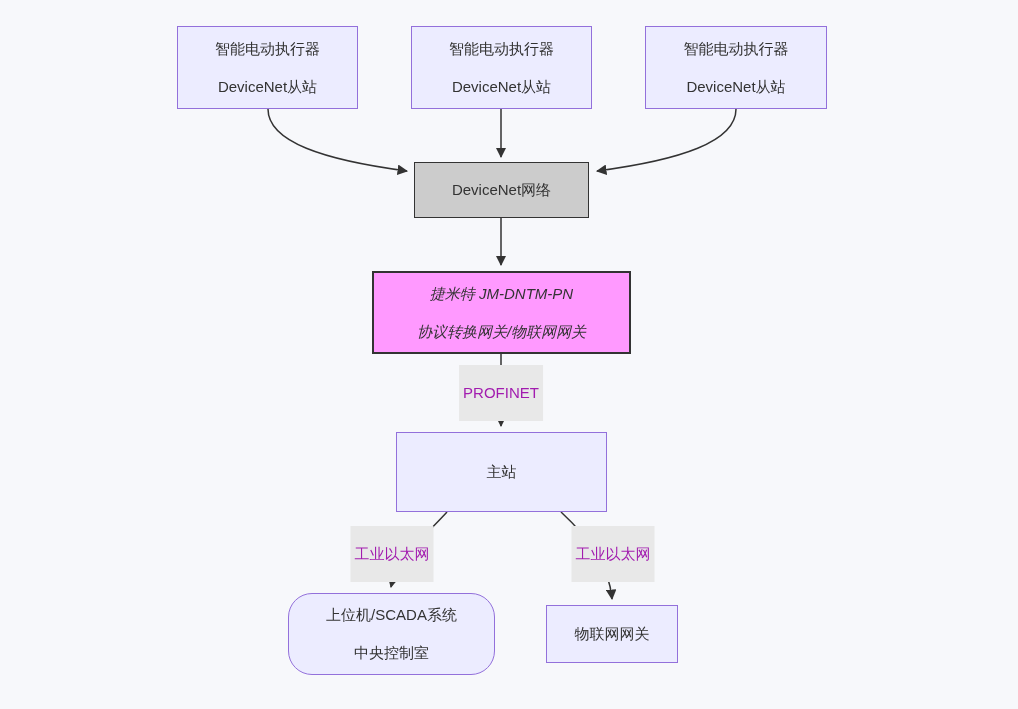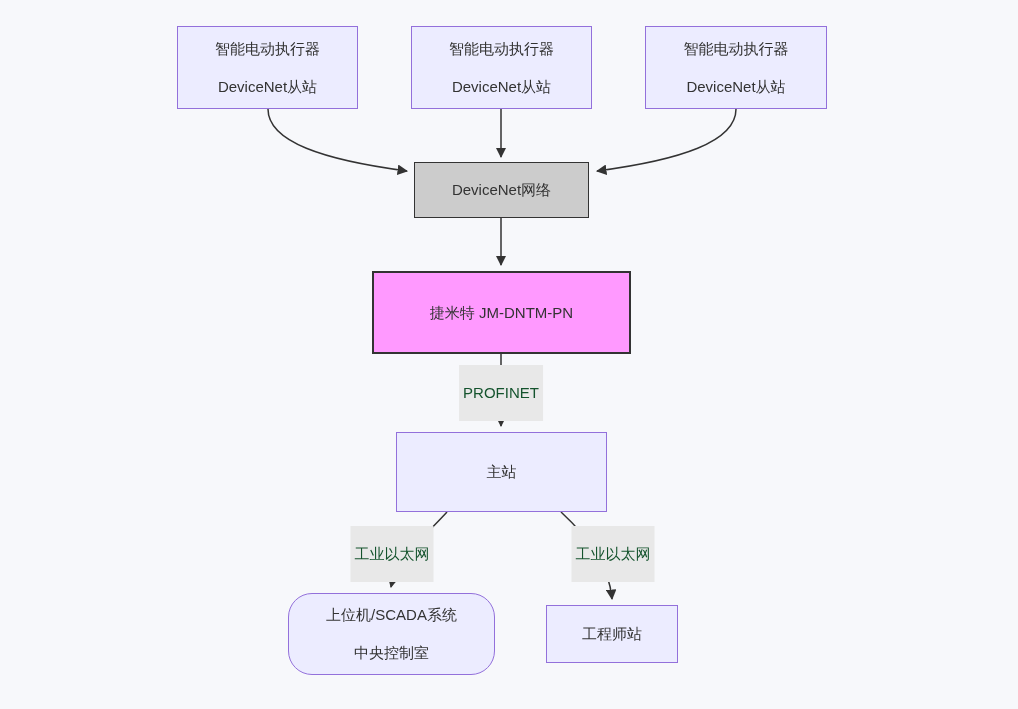--- a/index.html
+++ b/index.html
@@ -42,34 +42,35 @@
     border: 1px solid #9370DB;
   }
   .node-network {
     background: #CCCCCC;
     border: 1px solid #333333;
     justify-content: center;
   }
   .node-gateway {
     background: #FF99FF;
     border: 2px solid #333333;
+    font-style: italic;
   }
   .n-act1 { left: 177px; top: 26px;  width: 181px; height: 83px; }
   .n-act2 { left: 411px; top: 26px;  width: 181px; height: 83px; }
   .n-act3 { left: 645px; top: 26px;  width: 182px; height: 83px; }
   .n-net  { left: 414px; top: 162px; width: 175px; height: 56px; }
   .n-gw   { left: 372px; top: 271px; width: 259px; height: 83px; }
   .n-plc  { left: 396px; top: 432px; width: 211px; height: 80px; }
   .n-scada{ left: 288px; top: 593px; width: 207px; height: 82px; border-radius: 24px; }
   .n-eng  { left: 546px; top: 605px; width: 132px; height: 58px; }
   .edge-label {
     position: absolute;
     transform: translate(-50%, -50%);
     background: #e8e8e8;
-    color: #14532d;
+    color: #a21caf;
     font-size: 15px;
     line-height: 18px;
     padding: 19px 4px;
     white-space: nowrap;
     z-index: 3;
   }
   .lbl-profinet { left: 501px; top: 393px; }
   .lbl-eth-left { left: 392px; top: 554px; }
   .lbl-eth-right{ left: 613px; top: 554px; }
 </style>
@@ -107,33 +108,34 @@
     <span>智能电动执行器</span>
     <span>DeviceNet从站</span>
   </div>
 
   <div class="node node-network n-net">
     <span>DeviceNet网络</span>
   </div>
 
   <div class="node node-gateway n-gw">
     <span>捷米特 JM-DNTM-PN</span>
+    <span>协议转换网关/物联网网关</span>
   </div>
 
   <div class="node node-default n-plc">
     <span>主站</span>
   </div>
 
   <div class="node node-default n-scada">
     <span>上位机/SCADA系统</span>
     <span>中央控制室</span>
   </div>
 
   <div class="node node-default n-eng">
-    <span>工程师站</span>
+    <span>物联网网关</span>
   </div>
 
   <div class="edge-label lbl-profinet">PROFINET</div>
 
   <div class="edge-label lbl-eth-left">工业以太网</div>
 
   <div class="edge-label lbl-eth-right">工业以太网</div>
 
 </div>
 

